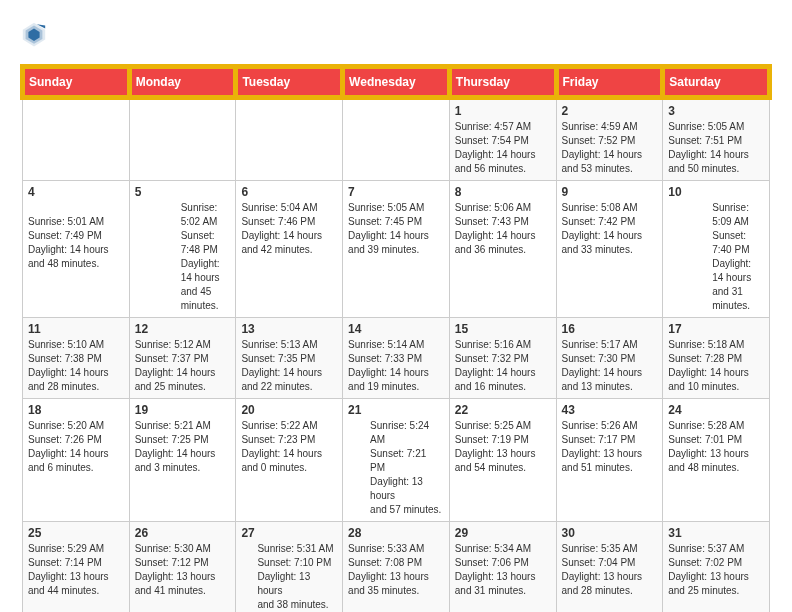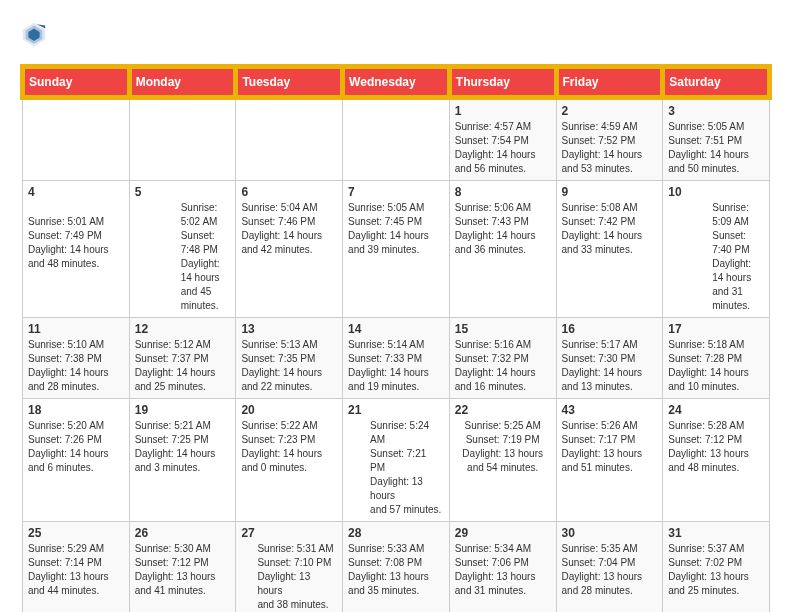--- a/index.html
+++ b/index.html
@@ -277,36 +277,36 @@
         </td>
         <td>
           <span class="day-number">21</span>
           <div class="day-info" style="white-space: pre-line; margin-left: 22px;">Sunrise: 5:24 AM
 Sunset: 7:21 PM
 Daylight: 13 hours
 and 57 minutes.</div>
         </td>
         <td>
           <span class="day-number">22</span>
-          <div class="day-info" style="white-space: pre-line; text-align: center;">Sunrise: 5:25 AM
+          <div class="day-info" style="white-space: pre-line;">Sunrise: 5:25 AM
 Sunset: 7:19 PM
 Daylight: 13 hours
 and 54 minutes.</div>
         </td>
         <td>
           <span class="day-number">43</span>
           <div class="day-info" style="white-space: pre-line;">Sunrise: 5:26 AM
 Sunset: 7:17 PM
 Daylight: 13 hours
 and 51 minutes.</div>
         </td>
         <td>
           <span class="day-number">24</span>
           <div class="day-info" style="white-space: pre-line;">Sunrise: 5:28 AM
-Sunset: 7:12 PM
+Sunset: 7:01 PM
 Daylight: 13 hours
 and 48 minutes.</div>
         </td>
       </tr>
       <tr>
         <td>
           <span class="day-number">25</span>
           <div class="day-info" style="white-space: pre-line;">Sunrise: 5:29 AM
 Sunset: 7:14 PM
 Daylight: 13 hours

